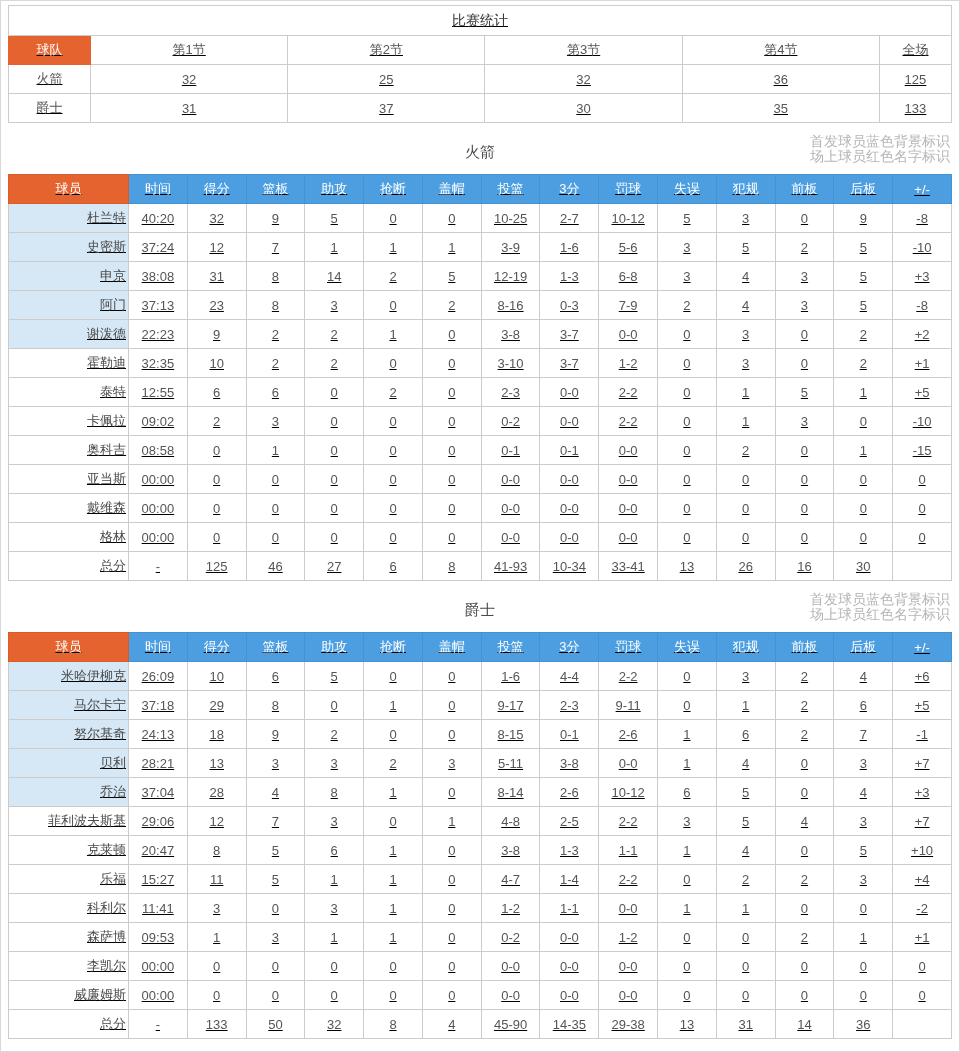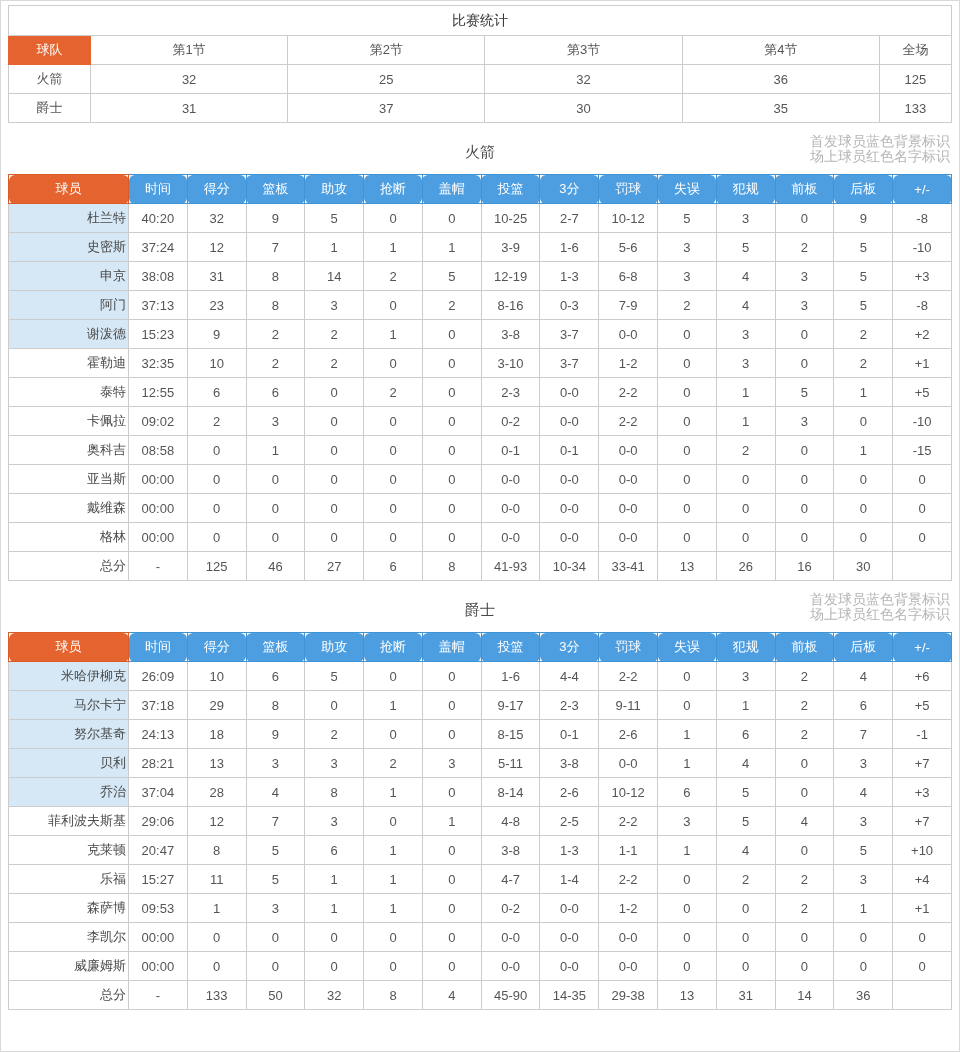--- a/index.html
+++ b/index.html
@@ -1,30 +1,30 @@
 <!DOCTYPE html>
 <html><head>
 <meta charset="utf-8">
 <style>
   html,body{margin:0;padding:0;background:#fff;}
   body{font-family:"Liberation Sans","DejaVu Sans",sans-serif;}
   .page{width:960px;min-height:1052px;box-sizing:border-box;border:1px solid #d9d9d9;padding:4px 7px 10px 7px;background:#fff;}
-  .tbl{width:100%;border-collapse:collapse;table-layout:fixed;}
+  .tbl{width:100%;border-collapse:collapse;table-layout:fixed;text-decoration:underline;}
   .tbl th,.tbl td{border:1px solid #ccc;text-align:center;vertical-align:middle;height:28px;font-size:13px;font-weight:400;color:#555;padding:0 2px;overflow:hidden;white-space:nowrap;}
   
   .score-table .title-row td{font-size:14px;color:#333;height:29px;background:#fff;}
   .score-table thead .hdr-row th{background:#fff;color:#555;font-size:13px;margin-left:18px;}
   .score-table thead .hdr-row th:first-child{background:#e4632e;color:#fff;border-color:#e4632e;}
   
   .team-block{margin-top:7px;}
   .block-head{position:relative;height:44px;}
   .block-title{position:absolute;left:0;right:0;top:13px;margin:0;text-align:center;font-size:15px;font-weight:400;color:#4a4a4a;}
   .legend{position:absolute;right:2px;top:4px;text-align:right;font-size:14px;color:#b5b5b5;line-height:15px;}
   
-  .stats-table thead th{background:#4d9ee0;color:#fff;border-color:#3f94d6;font-size:13px;border-radius:6px;}
+  .stats-table thead th{background:#4d9ee0;color:#fff;border-color:#3f94d6;font-size:13px;}
   .stats-table thead th:first-child{background:#e4632e;border-color:#d95b28;}
   .stats-table td.name{color:#4a4a4a;text-align:right;}
   .stats-table td.name.starter{background:#d6e8f6;}
 </style>
 </head>
 <body>
 
 <div class="page">
 
   <table class="tbl score-table">
@@ -209,21 +209,21 @@
             <td>7-9</td>
             <td>2</td>
             <td>4</td>
             <td>3</td>
             <td>5</td>
             <td>-8</td>
           </tr>
 
           <tr>
             <td class="name starter">谢泼德</td>
-            <td>15:23</td>
+            <td>22:23</td>
             <td>9</td>
             <td>2</td>
             <td>2</td>
             <td>1</td>
             <td>0</td>
             <td>3-8</td>
             <td>3-7</td>
             <td>0-0</td>
             <td>0</td>
             <td>3</td>
@@ -580,20 +580,37 @@
             <td>4-7</td>
             <td>1-4</td>
             <td>2-2</td>
             <td>0</td>
             <td>2</td>
             <td>2</td>
             <td>3</td>
             <td>+4</td>
           </tr>
 
+          <tr>
+            <td class="name">科利尔</td>
+            <td>11:41</td>
+            <td>3</td>
+            <td>0</td>
+            <td>3</td>
+            <td>1</td>
+            <td>0</td>
+            <td>1-2</td>
+            <td>1-1</td>
+            <td>0-0</td>
+            <td>1</td>
+            <td>1</td>
+            <td>0</td>
+            <td>0</td>
+            <td>-2</td>
+          </tr>
 
           <tr>
             <td class="name">森萨博</td>
             <td>09:53</td>
             <td>1</td>
             <td>3</td>
             <td>1</td>
             <td>1</td>
             <td>0</td>
             <td>0-2</td>

